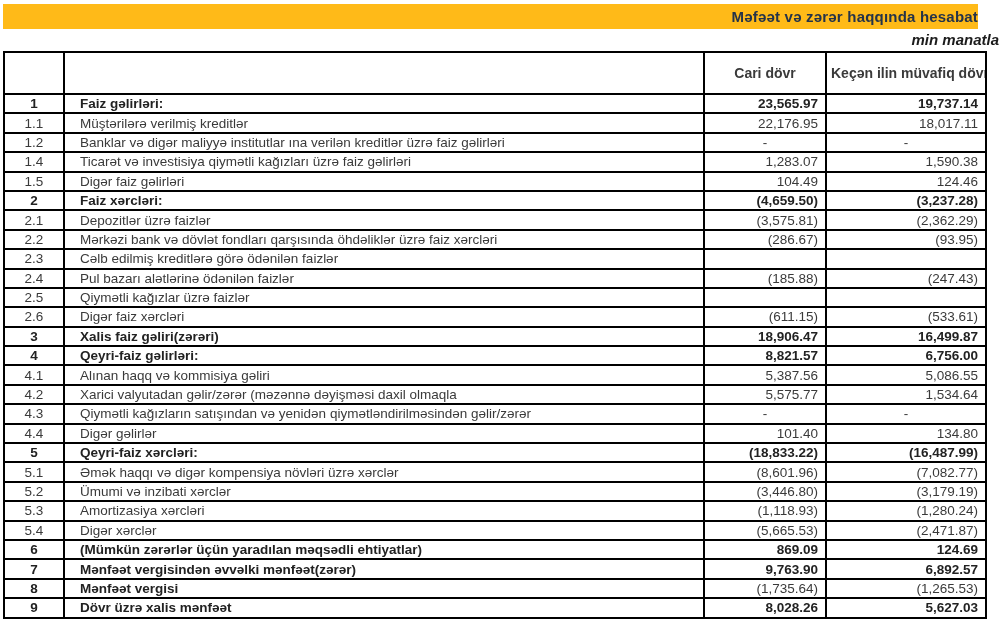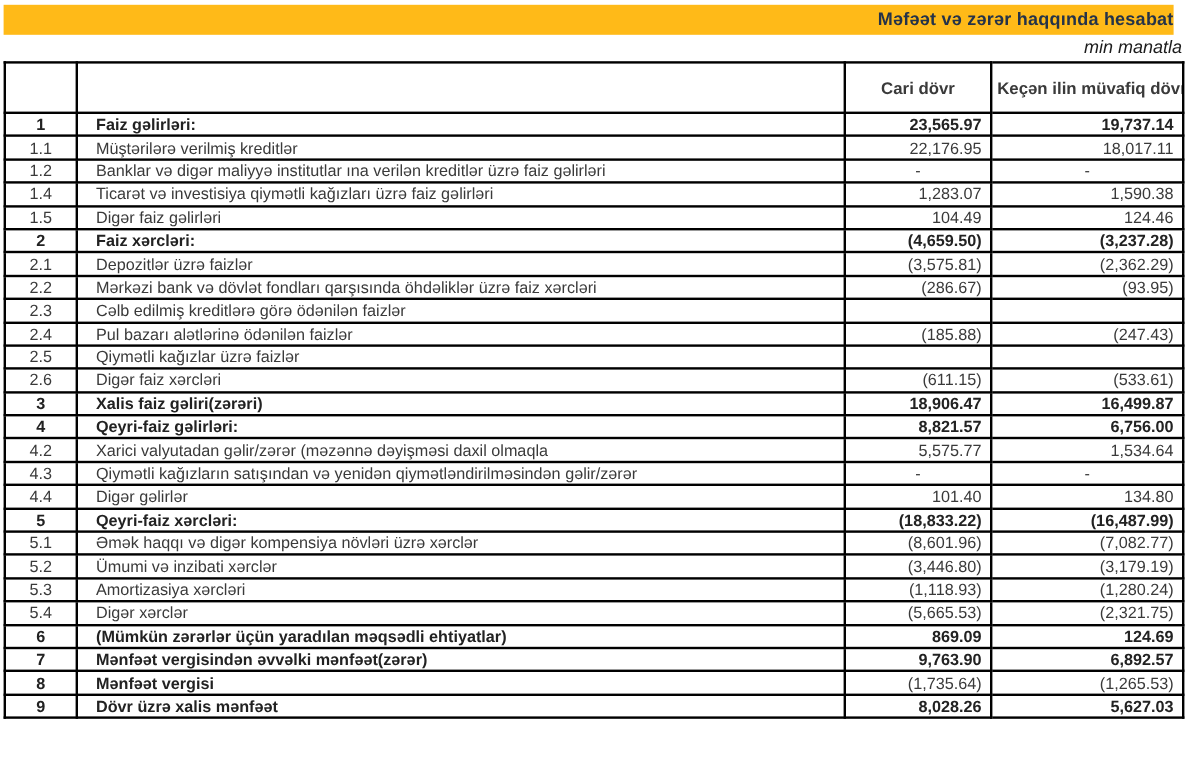--- a/index.html
+++ b/index.html
@@ -20,22 +20,22 @@
   .title-bar{
     position:absolute;left:3px;top:4px;width:975px;height:25px;
     background:var(--accent);
     display:flex;align-items:center;justify-content:flex-end;
   }
   .title-bar span{
     font-size:15px;font-weight:bold;color:var(--title-text);
     letter-spacing:.2px;
   }
   .unit-note{
-    position:absolute;top:31px;right:15px;
-    font-size:15px;font-style:italic;color:#1c1c1c;
+    position:absolute;top:31px;right:1px;
+    font-size:15px;font-style:italic;color:#1c1c1c;font-weight:bold;
   }
   table.pl{
     position:absolute;left:3px;top:51px;
     width:982px;
     border-collapse:collapse;table-layout:fixed;
   }
   table.pl th,table.pl td{
     border:2px solid var(--border);
     overflow:hidden;white-space:nowrap;
     color:var(--text);
@@ -169,20 +169,26 @@
           <td class="val">18,906.47</td>
           <td class="val">16,499.87</td>
         </tr>
         <tr class="lb vb">
           <td class="num">4</td>
           <td class="label">Qeyri-faiz gəlirləri:</td>
           <td class="val">8,821.57</td>
           <td class="val">6,756.00</td>
         </tr>
         <tr>
+          <td class="num">4.1</td>
+          <td class="label">Alınan haqq və kommisiya gəliri</td>
+          <td class="val">5,387.56</td>
+          <td class="val">5,086.55</td>
+        </tr>
+        <tr>
           <td class="num">4.2</td>
           <td class="label">Xarici valyutadan gəlir/zərər (məzənnə dəyişməsi daxil olmaqla</td>
           <td class="val">5,575.77</td>
           <td class="val">1,534.64</td>
         </tr>
         <tr>
           <td class="num">4.3</td>
           <td class="label">Qiymətli kağızların satışından və yenidən qiymətləndirilməsindən gəlir/zərər</td>
           <td class="val dash">-</td>
           <td class="val dash">-</td>
@@ -214,21 +220,21 @@
         <tr>
           <td class="num">5.3</td>
           <td class="label">Amortizasiya xərcləri</td>
           <td class="val">(1,118.93)</td>
           <td class="val">(1,280.24)</td>
         </tr>
         <tr>
           <td class="num">5.4</td>
           <td class="label">Digər xərclər</td>
           <td class="val">(5,665.53)</td>
-          <td class="val">(2,321.75)</td>
+          <td class="val">(2,471.87)</td>
         </tr>
         <tr class="lb vb">
           <td class="num">6</td>
           <td class="label">(Mümkün zərərlər üçün yaradılan məqsədli ehtiyatlar)</td>
           <td class="val">869.09</td>
           <td class="val">124.69</td>
         </tr>
         <tr class="lb vb">
           <td class="num">7</td>
           <td class="label">Mənfəət vergisindən əvvəlki mənfəət(zərər)</td>

